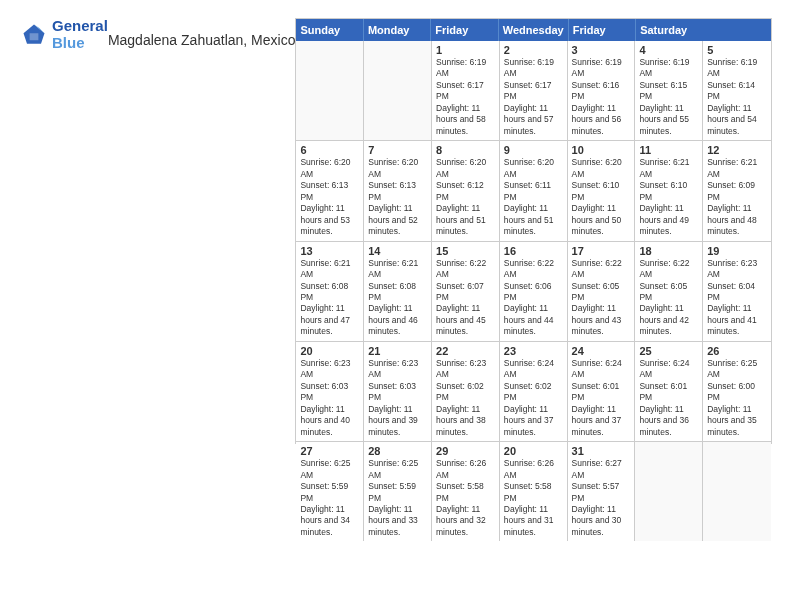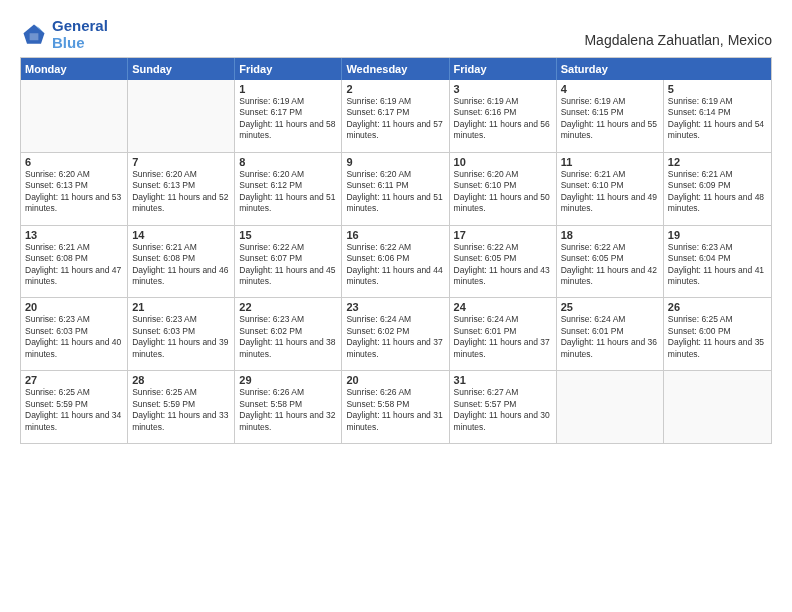--- a/index.html
+++ b/index.html
@@ -8,21 +8,21 @@
       height: 612px;
       background: #fff;
       font-family: Arial, sans-serif;
       overflow: hidden;
     }
     .page {
       width: 792px;
       height: 456px;
       padding: 18px 20px 12px 20px;
       display: flex;
-      flex-direction: column;
+      flex-direction: row;
     }
     .header {
       display: flex;
       align-items: flex-start;
       justify-content: space-between;
       margin-bottom: 6px;
     }
     .logo {
       display: flex;
       align-items: center;
@@ -124,22 +124,22 @@
         <div><span style="color:#5599dd">Blue</span></div>
       </div>
     </div>
     <div class="title-block">
       <div class="location">Magdalena Zahuatlan, Mexico</div>
     </div>
   </div>
 
   <div class="calendar">
     <div class="cal-header">
+      <div class="cal-header-cell">Sunday</div>
       <div class="cal-header-cell">Monday</div>
-      <div class="cal-header-cell">Sunday</div>
       <div class="cal-header-cell">Friday</div>
       <div class="cal-header-cell">Wednesday</div>
       <div class="cal-header-cell">Friday</div>
       <div class="cal-header-cell">Saturday</div>
     </div>
     <div class="cal-body" id="cal-body">
     <div class="cal-row">
           <div class="cal-cell empty"></div>
           <div class="cal-cell empty"></div>
           <div class="cal-cell">

